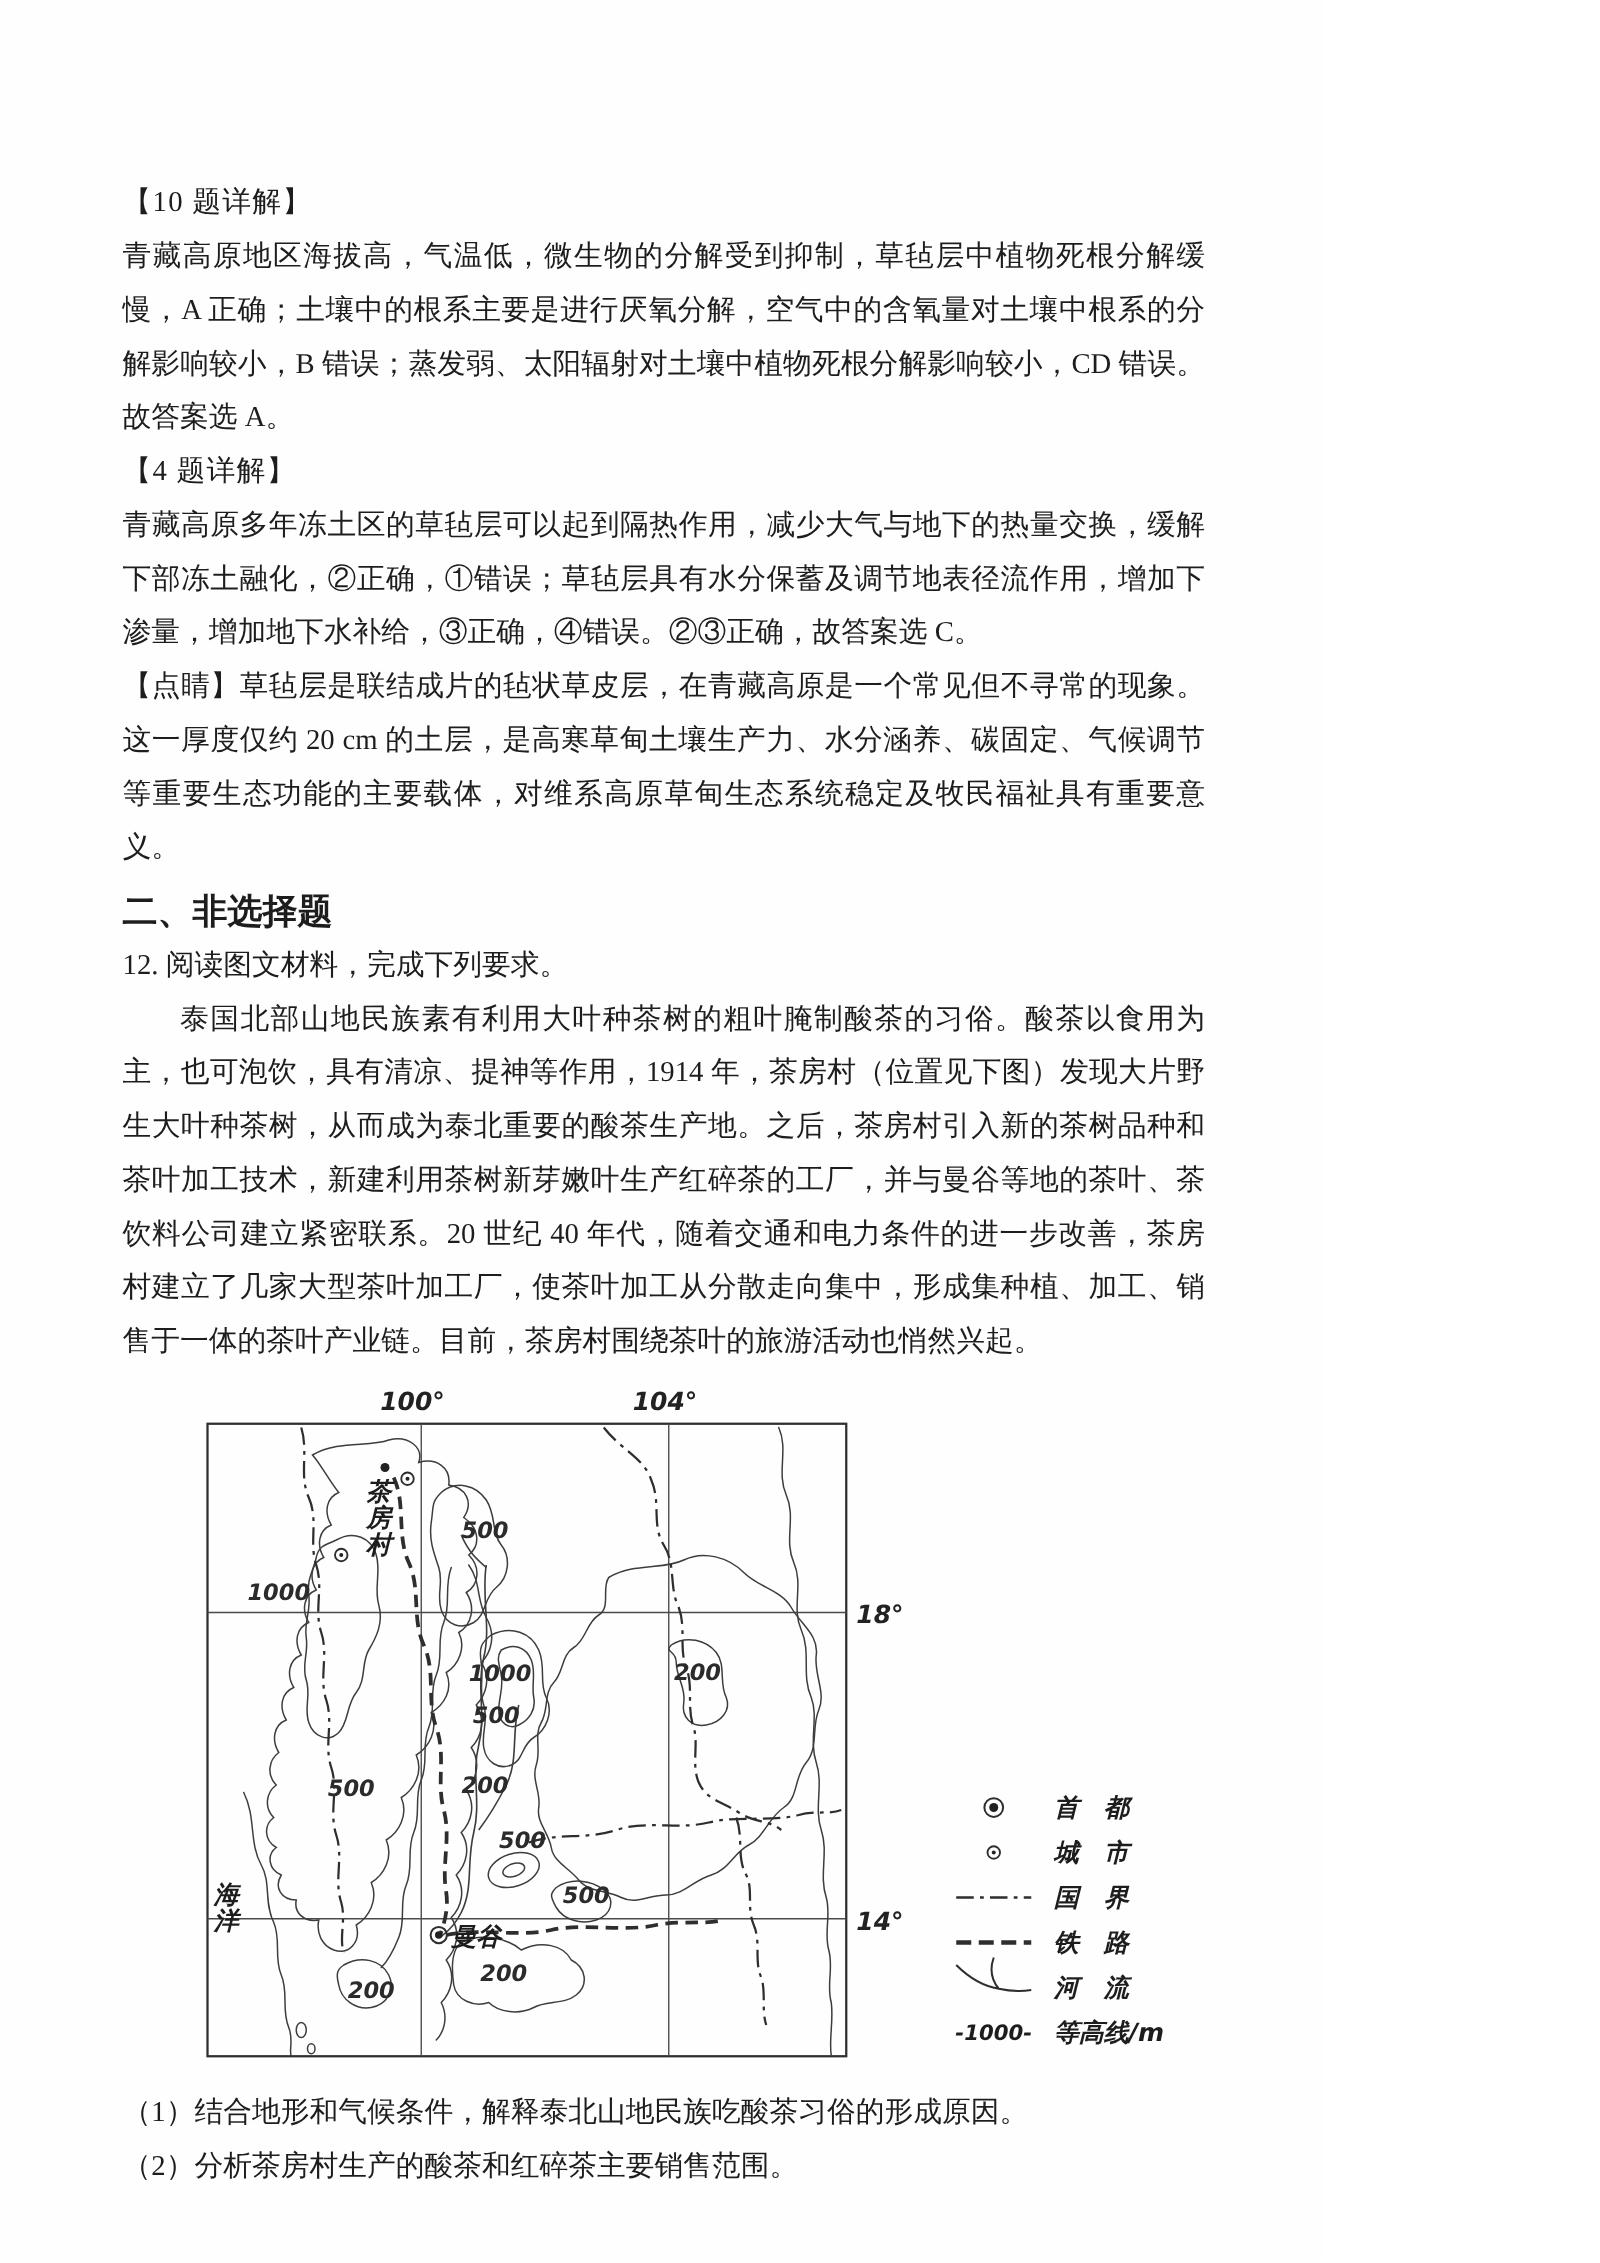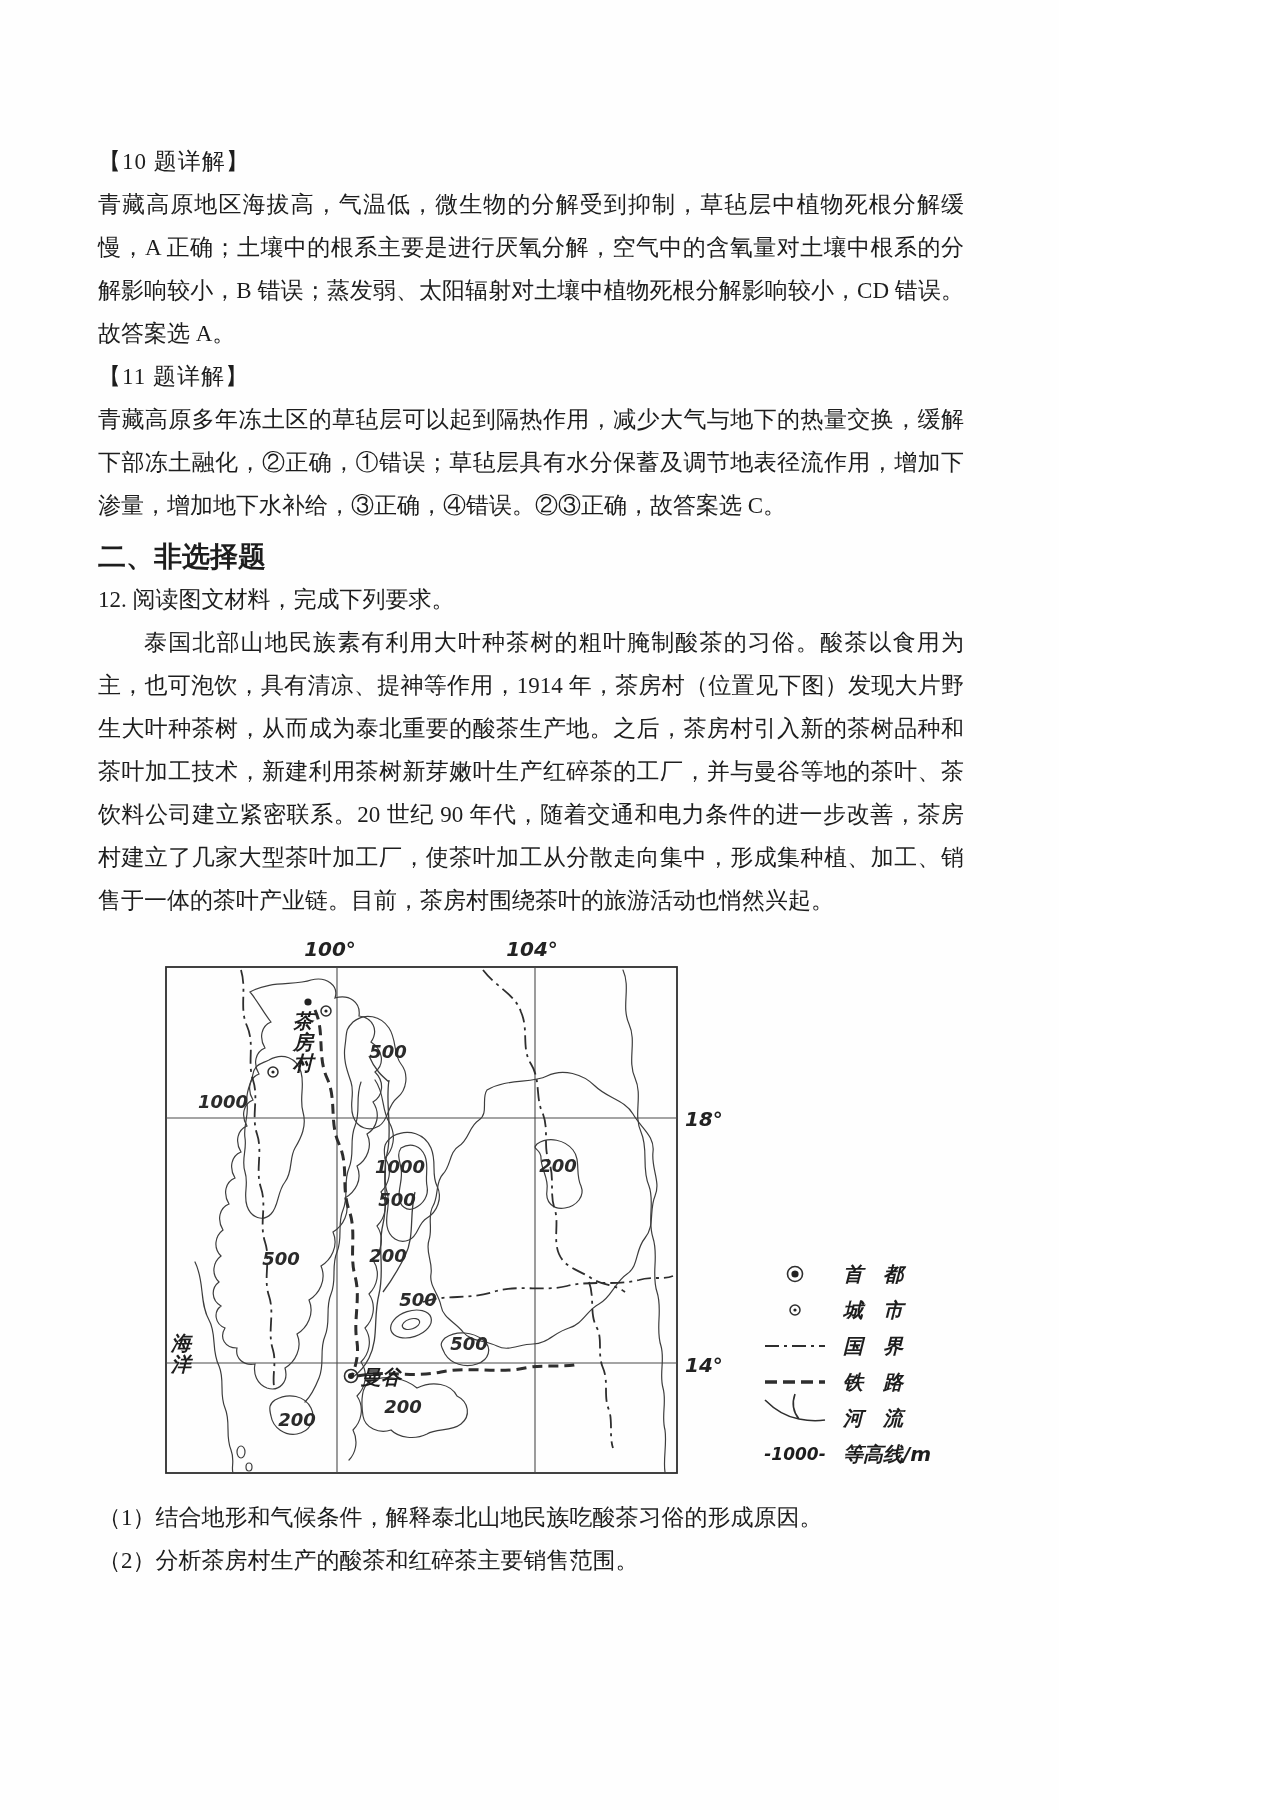--- a/index.html
+++ b/index.html
@@ -29,28 +29,29 @@
 </style>
 </head>
 <body>
 
 <div class="page">
   <div class="content">
 
     <p class="heading-line">【10 题详解】</p>
     <p class="para">青藏高原地区海拔高，气温低，微生物的分解受到抑制，草毡层中植物死根分解缓慢，A 正确；土壤中的根系主要是进行厌氧分解，空气中的含氧量对土壤中根系的分解影响较小，B 错误；蒸发弱、太阳辐射对土壤中植物死根分解影响较小，CD 错误。故答案选 A。</p>
 
-    <p class="heading-line">【11 题详解】</p>
+    <p class="heading-line">【4 题详解】</p>
     <p class="para">青藏高原多年冻土区的草毡层可以起到隔热作用，减少大气与地下的热量交换，缓解下部冻土融化，②正确，①错误；草毡层具有水分保蓄及调节地表径流作用，增加下渗量，增加地下水补给，③正确，④错误。②③正确，故答案选 C。</p>
 
+    <p class="para"><span>【点睛】</span><span>草毡层是联结成片的毡状草皮层，在青藏高原是一个常见但不寻常的现象。这一厚度仅约 20 cm 的土层，是高寒草甸土壤生产力、水分涵养、碳固定、气候调节等重要生态功能的主要载体，对维系高原草甸生态系统稳定及牧民福祉具有重要意义。</span></p>
 
     <h2 class="section-title">二、非选择题</h2>
 
     <p class="q-intro">12. 阅读图文材料，完成下列要求。</p>
-    <p class="para material">泰国北部山地民族素有利用大叶种茶树的粗叶腌制酸茶的习俗。酸茶以食用为主，也可泡饮，具有清凉、提神等作用，1914 年，茶房村（位置见下图）发现大片野生大叶种茶树，从而成为泰北重要的酸茶生产地。之后，茶房村引入新的茶树品种和茶叶加工技术，新建利用茶树新芽嫩叶生产红碎茶的工厂，并与曼谷等地的茶叶、茶饮料公司建立紧密联系。20 世纪 90 年代，随着交通和电力条件的进一步改善，茶房村建立了几家大型茶叶加工厂，使茶叶加工从分散走向集中，形成集种植、加工、销售于一体的茶叶产业链。目前，茶房村围绕茶叶的旅游活动也悄然兴起。</p>
+    <p class="para material">泰国北部山地民族素有利用大叶种茶树的粗叶腌制酸茶的习俗。酸茶以食用为主，也可泡饮，具有清凉、提神等作用，1914 年，茶房村（位置见下图）发现大片野生大叶种茶树，从而成为泰北重要的酸茶生产地。之后，茶房村引入新的茶树品种和茶叶加工技术，新建利用茶树新芽嫩叶生产红碎茶的工厂，并与曼谷等地的茶叶、茶饮料公司建立紧密联系。20 世纪 40 年代，随着交通和电力条件的进一步改善，茶房村建立了几家大型茶叶加工厂，使茶叶加工从分散走向集中，形成集种植、加工、销售于一体的茶叶产业链。目前，茶房村围绕茶叶的旅游活动也悄然兴起。</p>
 
     <figure class="map-figure">
       <svg width="800" height="560" viewBox="0 0 800 560" xmlns="http://www.w3.org/2000/svg">
 
         <rect class="frame" x="13" y="37" width="511" height="506"></rect>
 
         <g>
           <line class="gridline" x1="184" y1="37" x2="184" y2="543"></line>
           <line class="gridline" x1="382" y1="37" x2="382" y2="543"></line>
           <line class="gridline" x1="13" y1="188" x2="524" y2="188"></line>

